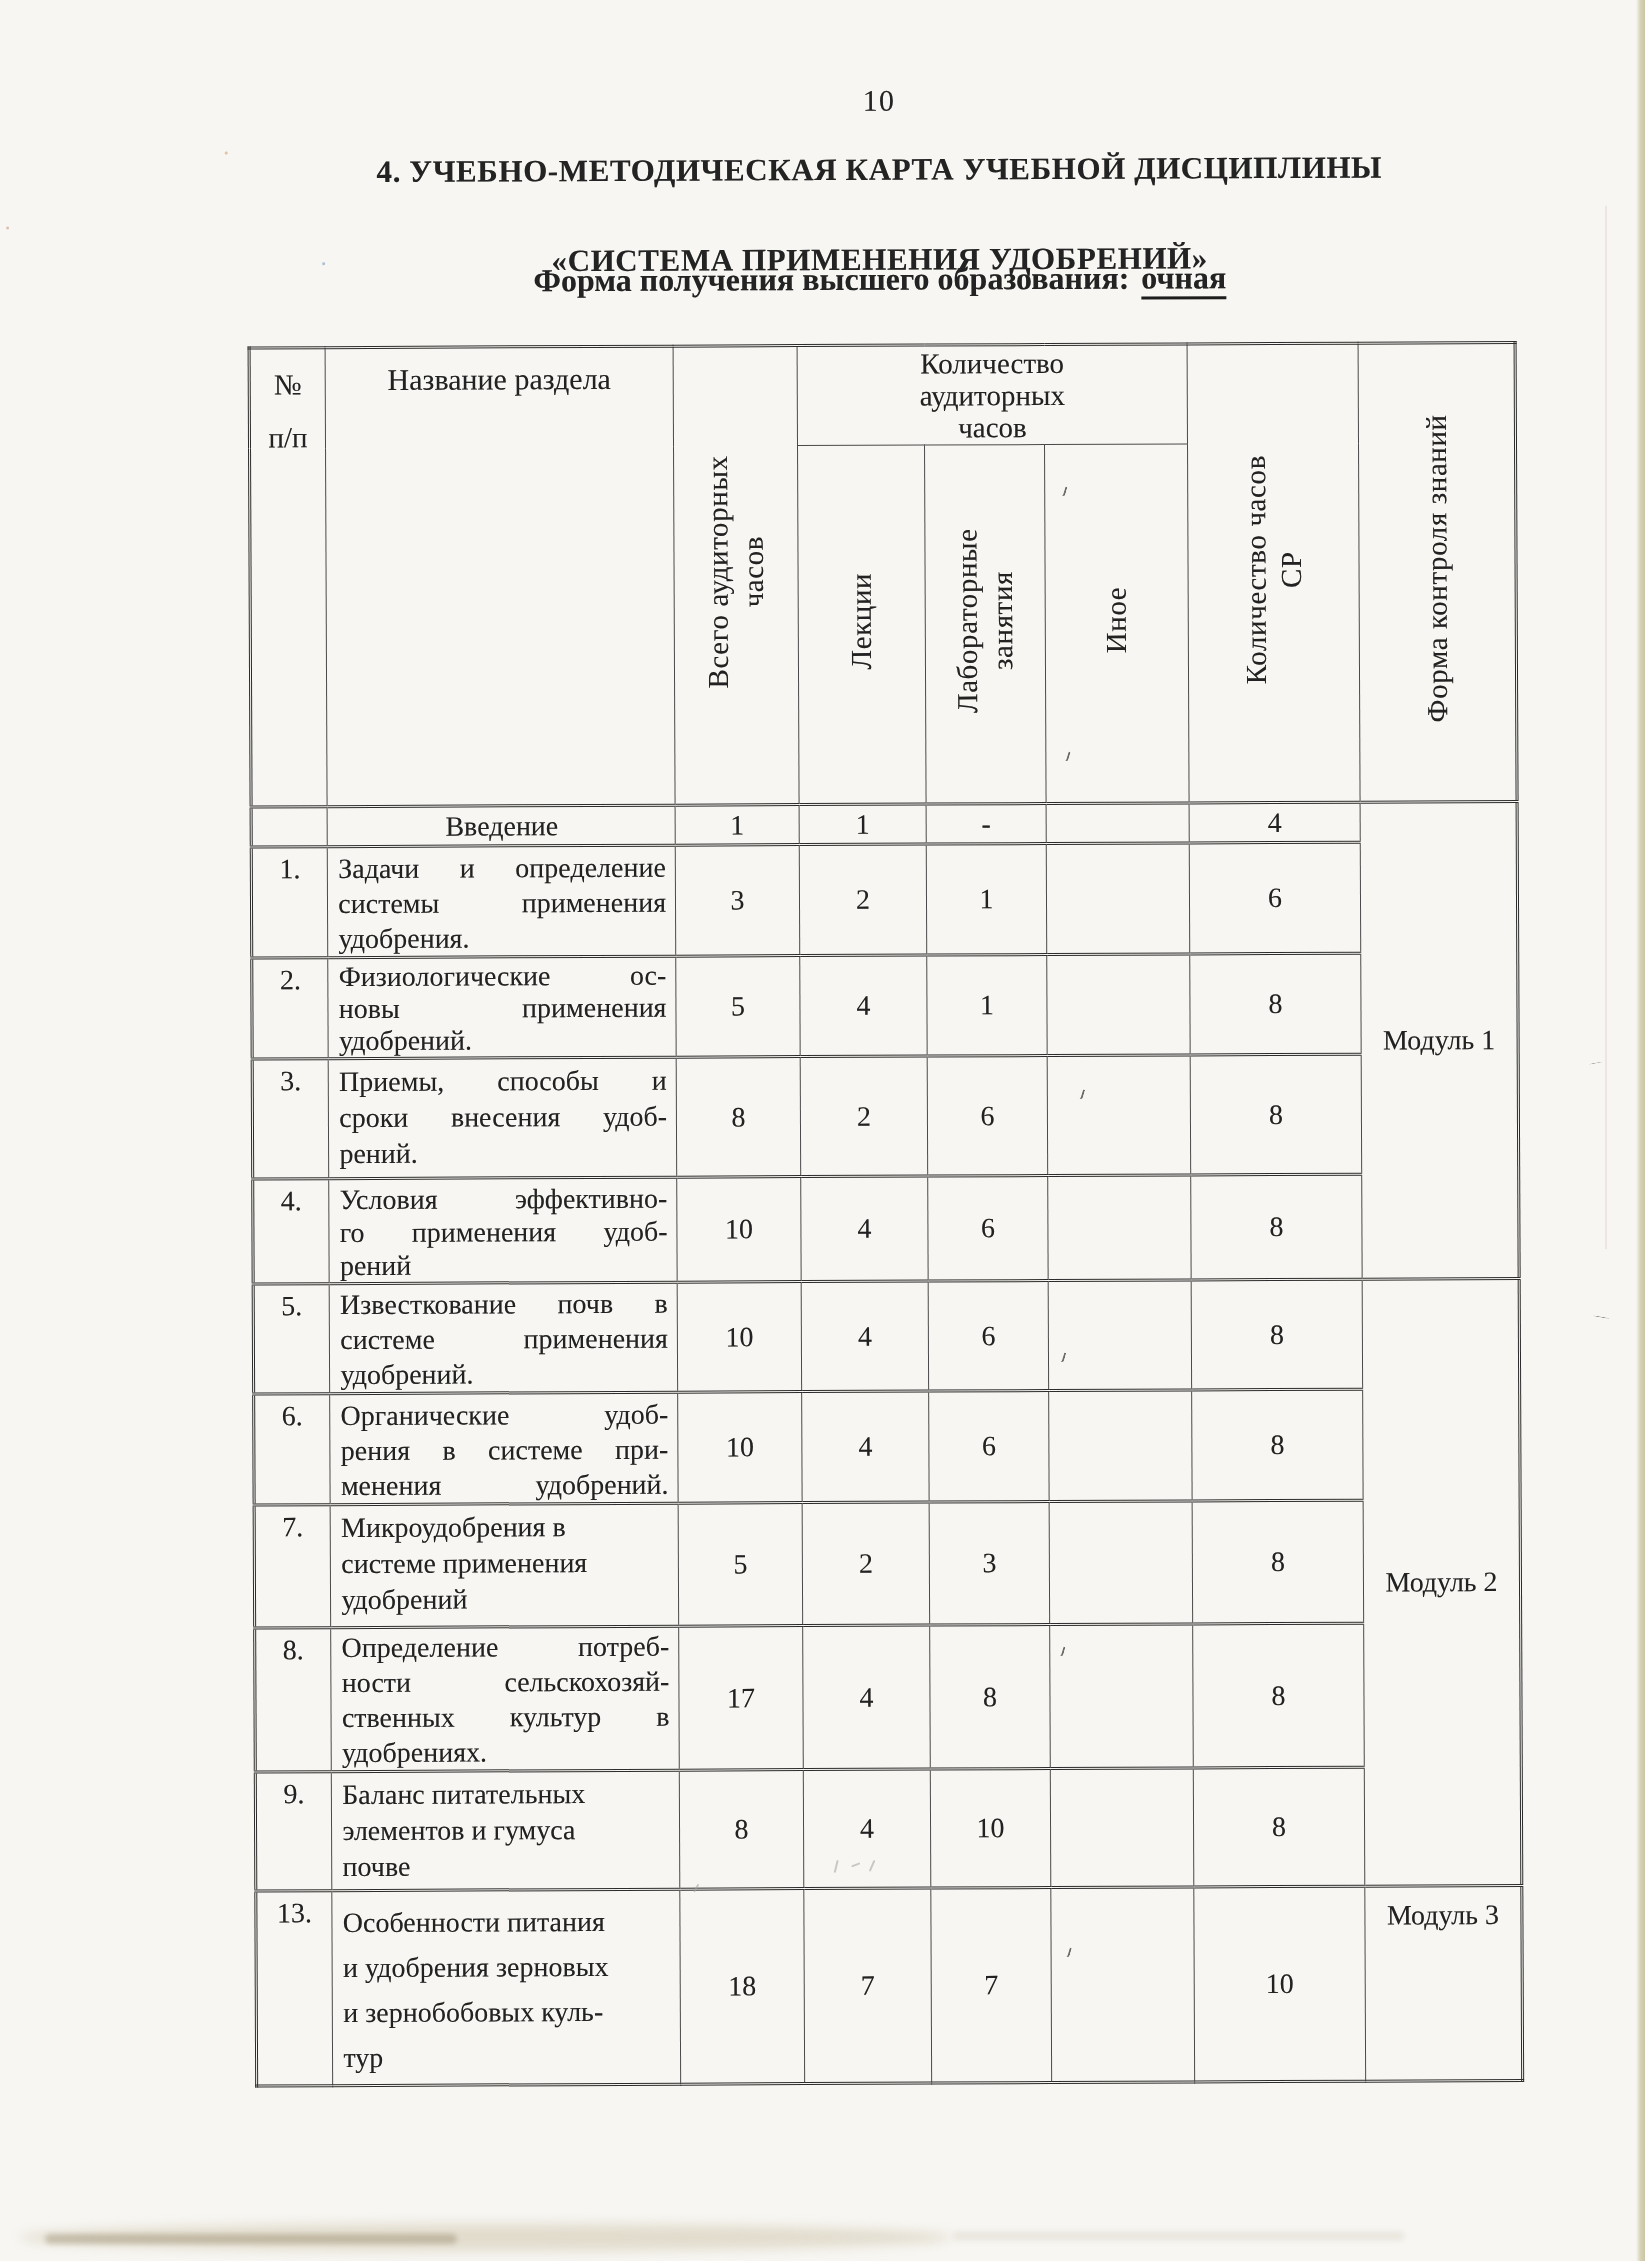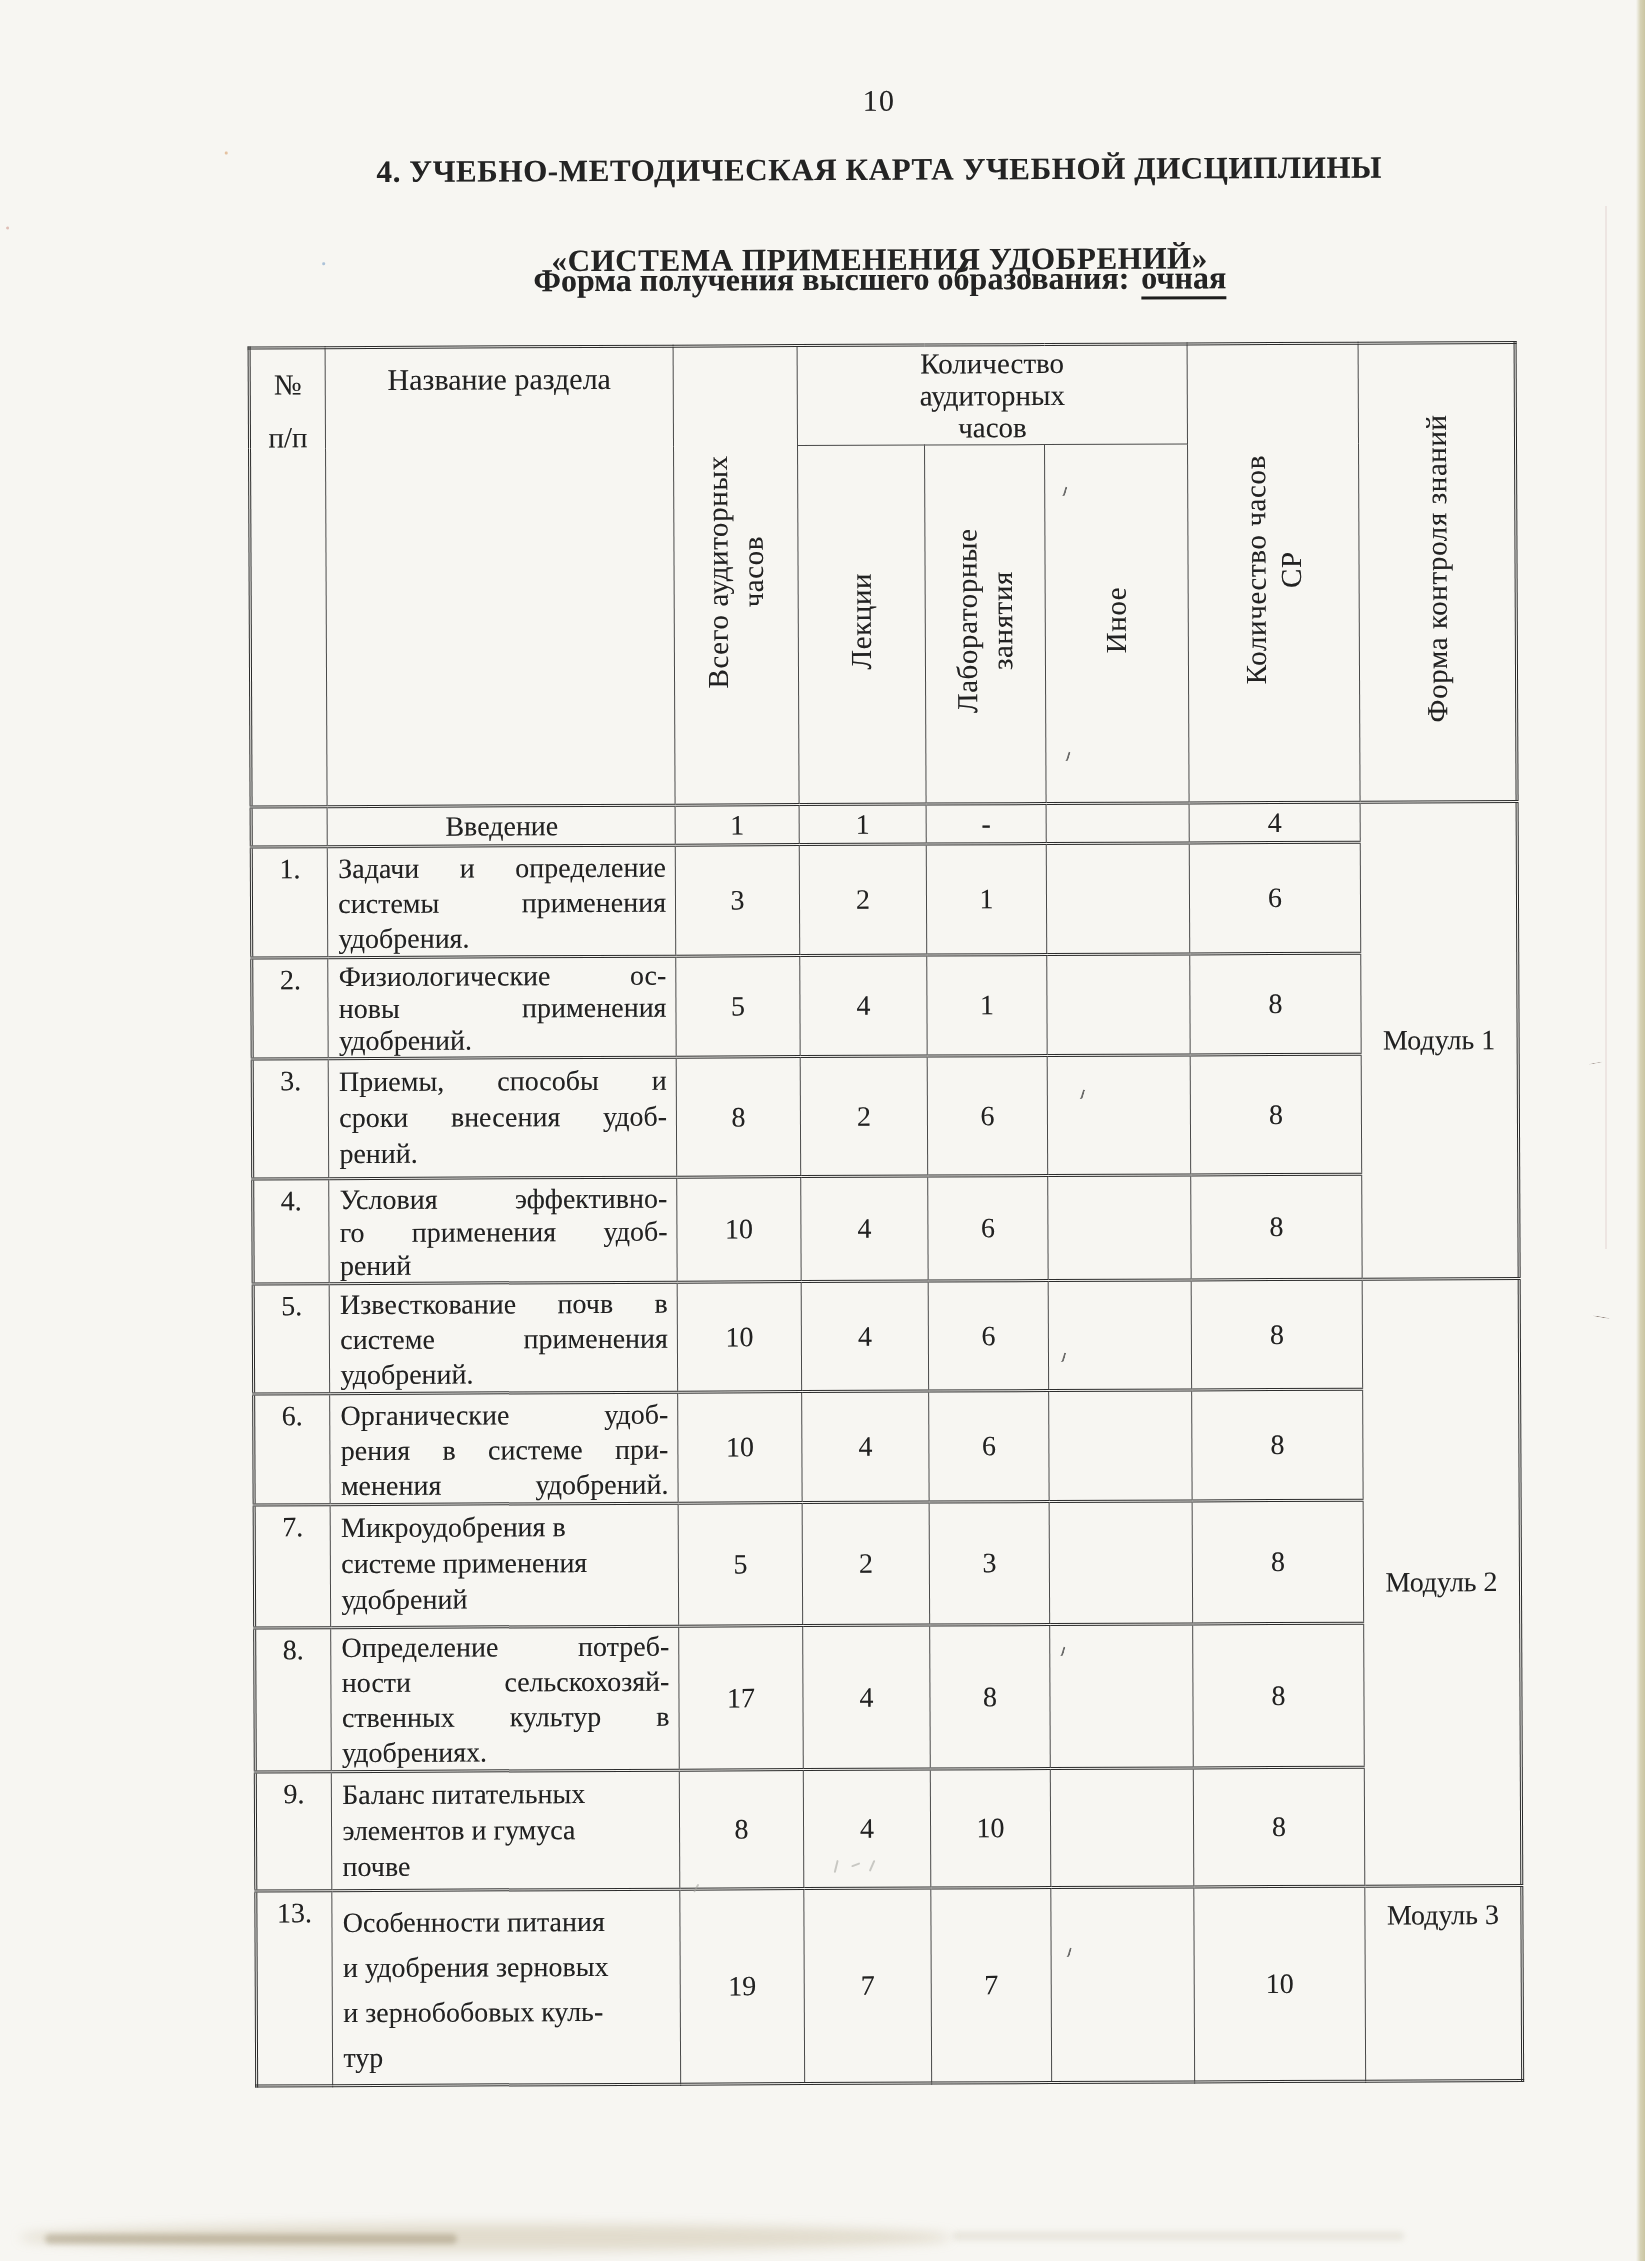--- a/index.html
+++ b/index.html
@@ -225,21 +225,21 @@
           <td class="c val">10</td>
           <td class="c val"></td>
           <td class="c val">8</td>
         </tr>
         <tr class="r10" style="height:195px">
           <td class="c num">13.</td>
           <td class="c name">Особенности питания
 и удобрения зерновых
 и зернобобовых куль-
 тур</td>
-          <td class="c val">19</td>
+          <td class="c val">18</td>
           <td class="c val">7</td>
           <td class="c val">7</td>
           <td class="c val"></td>
           <td class="c val">10</td>
           <td class="module top">Модуль 3</td>
         </tr>
       </tbody>
     </table>
 
     <div class="artifact tickmark" style="left:1063px; top:487px;"></div>

